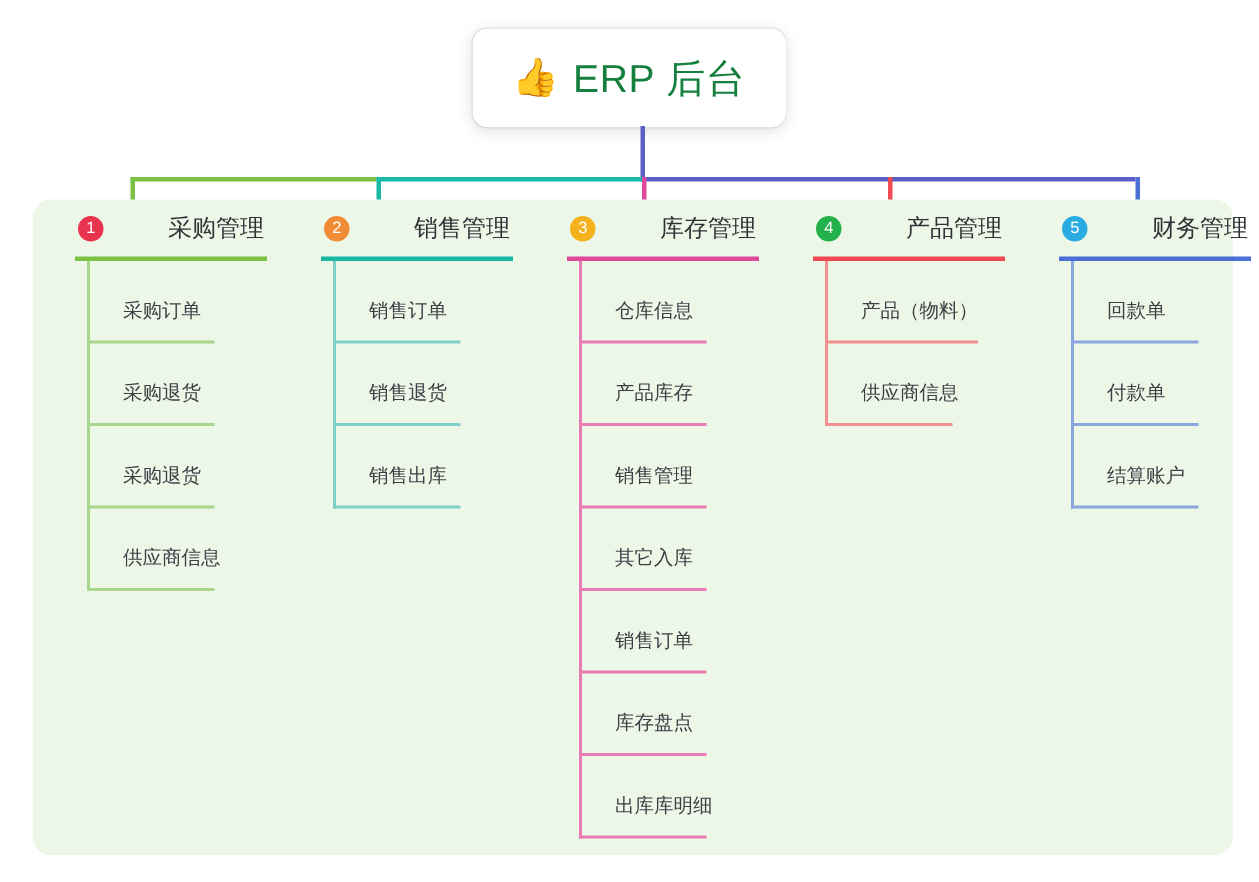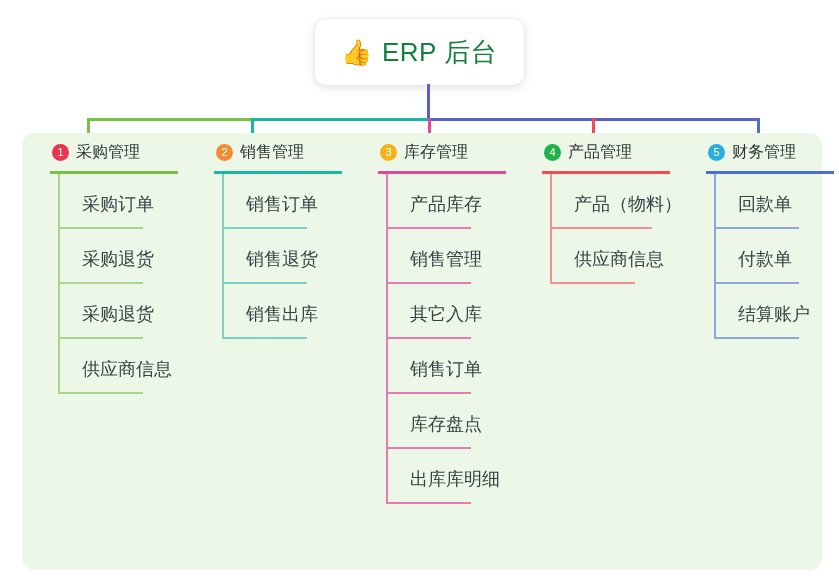--- a/index.html
+++ b/index.html
@@ -101,20 +101,21 @@
     font-size: 11px;
     line-height: 17px;
     text-align: center;
     flex: 0 0 auto;
     font-weight: normal;
   }
   .col-title {
     font-size: 16px;
     color: #2f3338;
     white-space: nowrap;
+    margin-left: 36px;
   }
   .col-rule {
     height: 3px;
     margin-left: 14px;
     width: 128px;
   }
 
   .items {
     position: relative;
     margin-left: 22px;
@@ -129,21 +130,21 @@
     position: absolute;
     left: 0;
     top: 0;
     bottom: 0;
     width: 2px;
   }
   .item-label {
     position: absolute;
     left: 24px;
     bottom: 13px;
-    font-size: 18px;
+    font-size: 13px;
     color: #3a3f44;
     white-space: nowrap;
     font-family: Liberation Serif, serif;
   }
   .item-rule {
     position: absolute;
     left: 0;
     bottom: 0;
     height: 2px;
     width: 85px;
@@ -232,20 +233,25 @@
       </div>
       <div class="column" style="left: 342px;">
         <div class="col-head">
           <span class="badge" style="background: rgb(245, 178, 28);">3</span>
           <span class="col-title">库存管理</span>
         </div>
         <div class="col-rule" style="background: rgb(224, 72, 155);"></div>
         <div class="items">
           <div class="item">
             <div class="item-spine" style="background: rgb(232, 123, 180);"></div>
+            <div class="item-label">仓库信息</div>
+            <div class="item-rule" style="background: rgb(232, 123, 180);"></div>
+          </div>
+          <div class="item">
+            <div class="item-spine" style="background: rgb(232, 123, 180);"></div>
             <div class="item-label">产品库存</div>
             <div class="item-rule" style="background: rgb(232, 123, 180);"></div>
           </div>
           <div class="item">
             <div class="item-spine" style="background: rgb(232, 123, 180);"></div>
             <div class="item-label">销售管理</div>
             <div class="item-rule" style="background: rgb(232, 123, 180);"></div>
           </div>
           <div class="item">
             <div class="item-spine" style="background: rgb(232, 123, 180);"></div>

